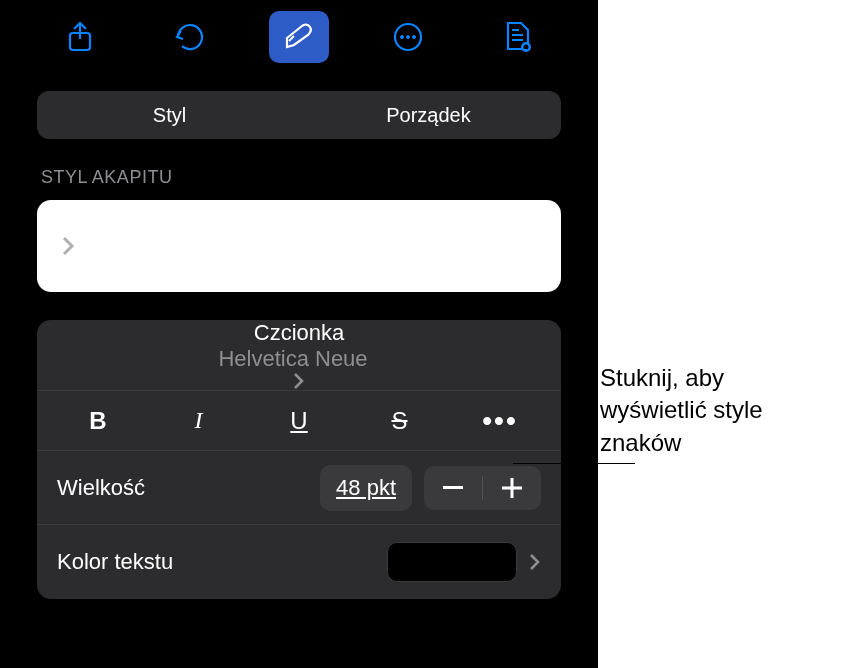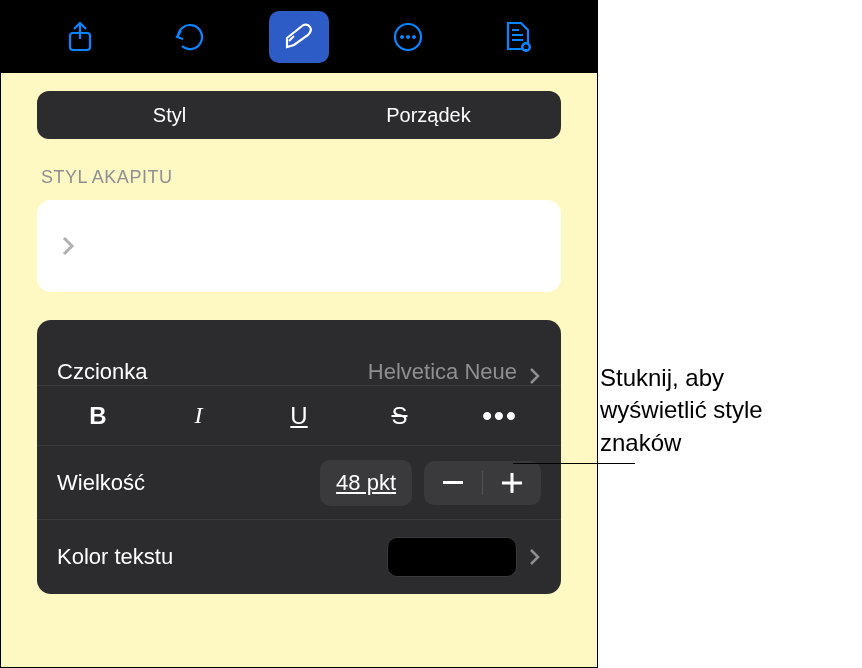--- a/index.html
+++ b/index.html
@@ -6,21 +6,21 @@
     body {
       font-family: -apple-system, BlinkMacSystemFont, "Helvetica Neue", sans-serif;
       background: #fff;
       width: 862px;
       height: 668px;
       position: relative;
     }
     .panel {
       width: 598px;
       height: 668px;
-      background: #fef9c3;
+      background: #000000;
       color: #fff;
       display: flex;
       flex-direction: column;
       border: 1px solid #000;
     }
     .toolbar {
       height: 72px;
       display: flex;
       align-items: center;
       justify-content: space-evenly;
@@ -84,24 +84,25 @@
       color: #b0b0b0;
     }
     .style-group {
       margin: 28px 36px 0;
       background: #2c2c2e;
       border-radius: 14px;
       overflow: hidden;
     }
     .row {
       display: flex;
-      align-items: flex-end;
+      align-items: center;
       min-height: 66px;
       padding: 0 20px;
       border-bottom: 1px solid #3a3a3c;
+      flex-direction: column;
     }
     .row:last-child { border-bottom: none; }
     .row .label { font-size: 22px; color: #fff; flex: 1; }
     .row .value { font-size: 22px; color: #8e8e93; margin-right: 12px; }
     .format-row {
       display: flex;
       align-items: center;
       justify-content: space-between;
       height: 60px;
       padding: 0 20px;

